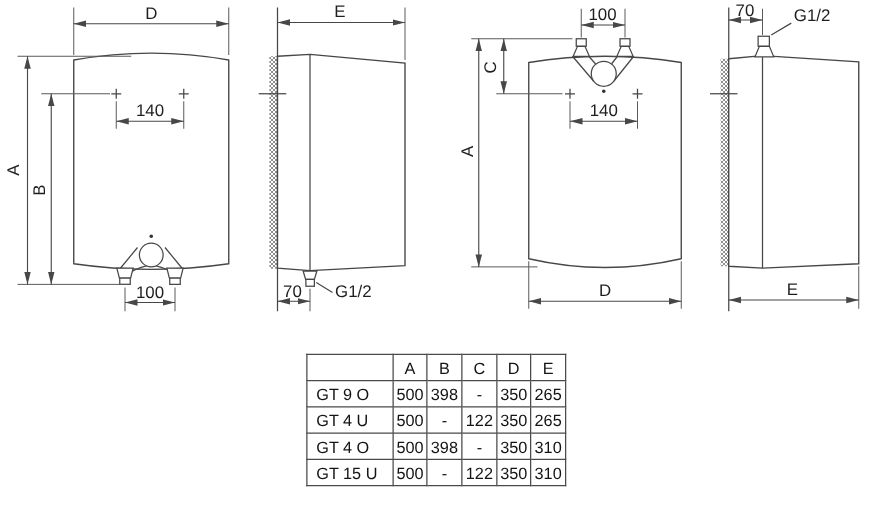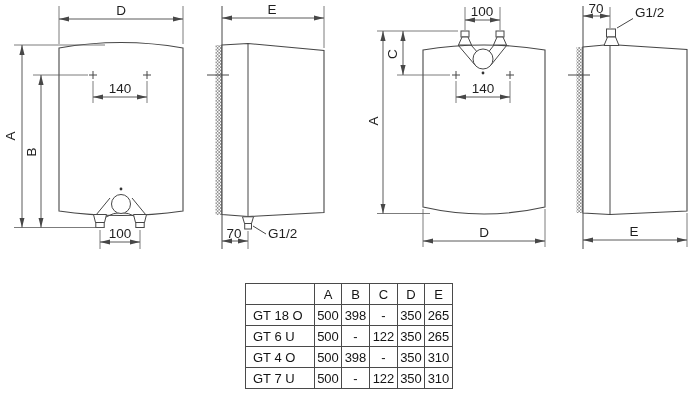--- a/index.html
+++ b/index.html
@@ -216,45 +216,45 @@
   <tbody>
         <tr>
     <th></th>
     <th>A</th>
     <th>B</th>
     <th>C</th>
     <th>D</th>
     <th>E</th>
   </tr>
   <tr>
-    <td class="model">GT 18 O</td>
+    <td class="model">GT 9 O</td>
     <td>500</td>
     <td>398</td>
     <td>-</td>
     <td>350</td>
     <td>265</td>
   </tr>
   <tr>
-    <td class="model">GT 6 U</td>
+    <td class="model">GT 4 U</td>
     <td>500</td>
     <td>-</td>
     <td>122</td>
     <td>350</td>
     <td>265</td>
   </tr>
   <tr>
     <td class="model">GT 4 O</td>
     <td>500</td>
     <td>398</td>
     <td>-</td>
     <td>350</td>
     <td>310</td>
   </tr>
   <tr>
-    <td class="model">GT 7 U</td>
+    <td class="model">GT 15 U</td>
     <td>500</td>
     <td>-</td>
     <td>122</td>
     <td>350</td>
     <td>310</td>
   </tr>
 </tbody>
     </table>
 
 </div>

